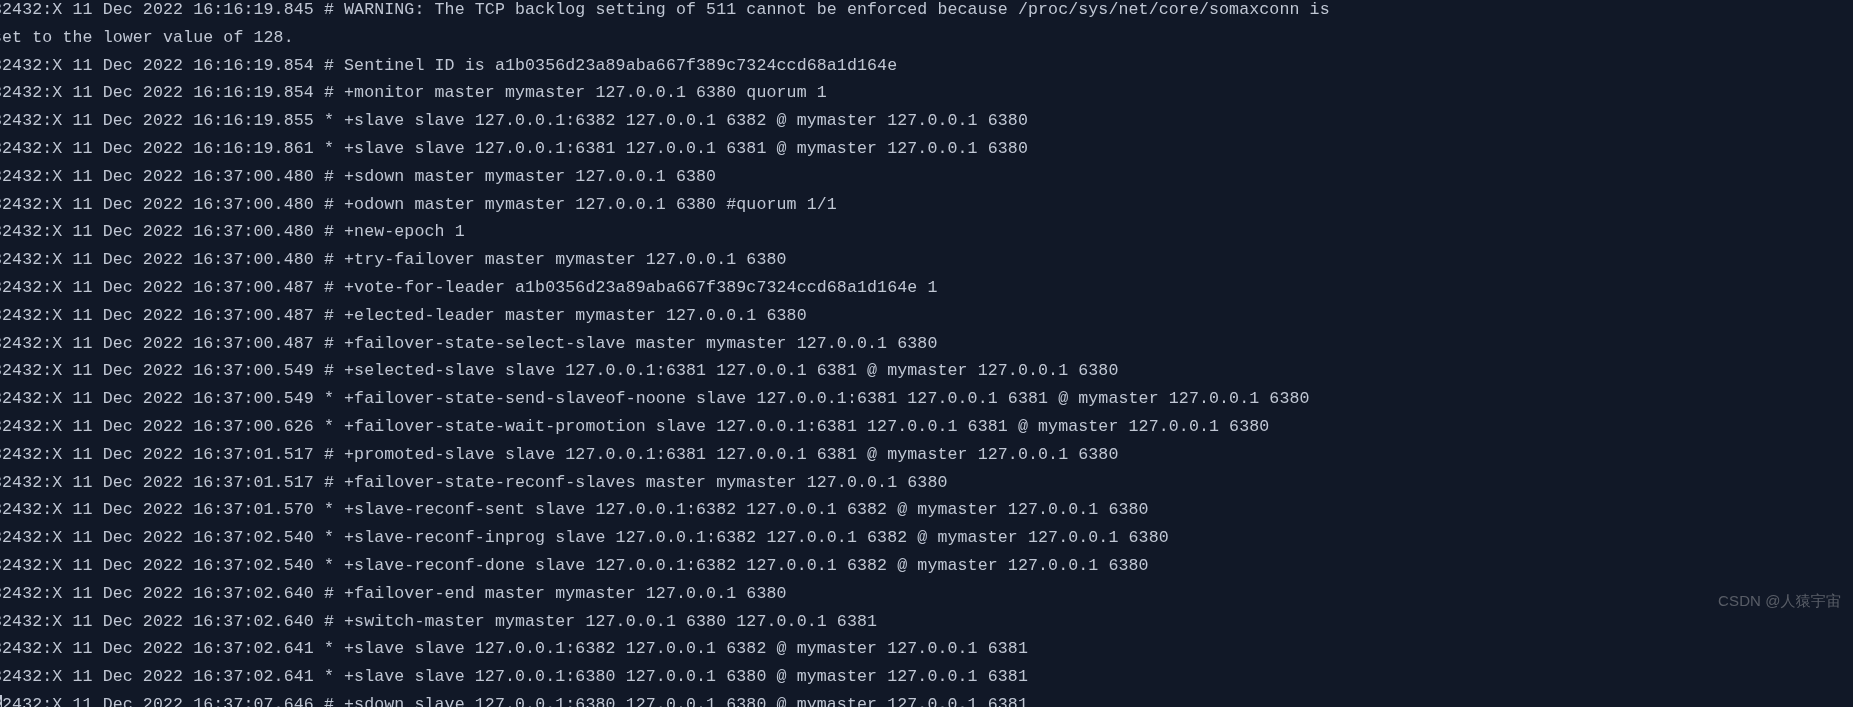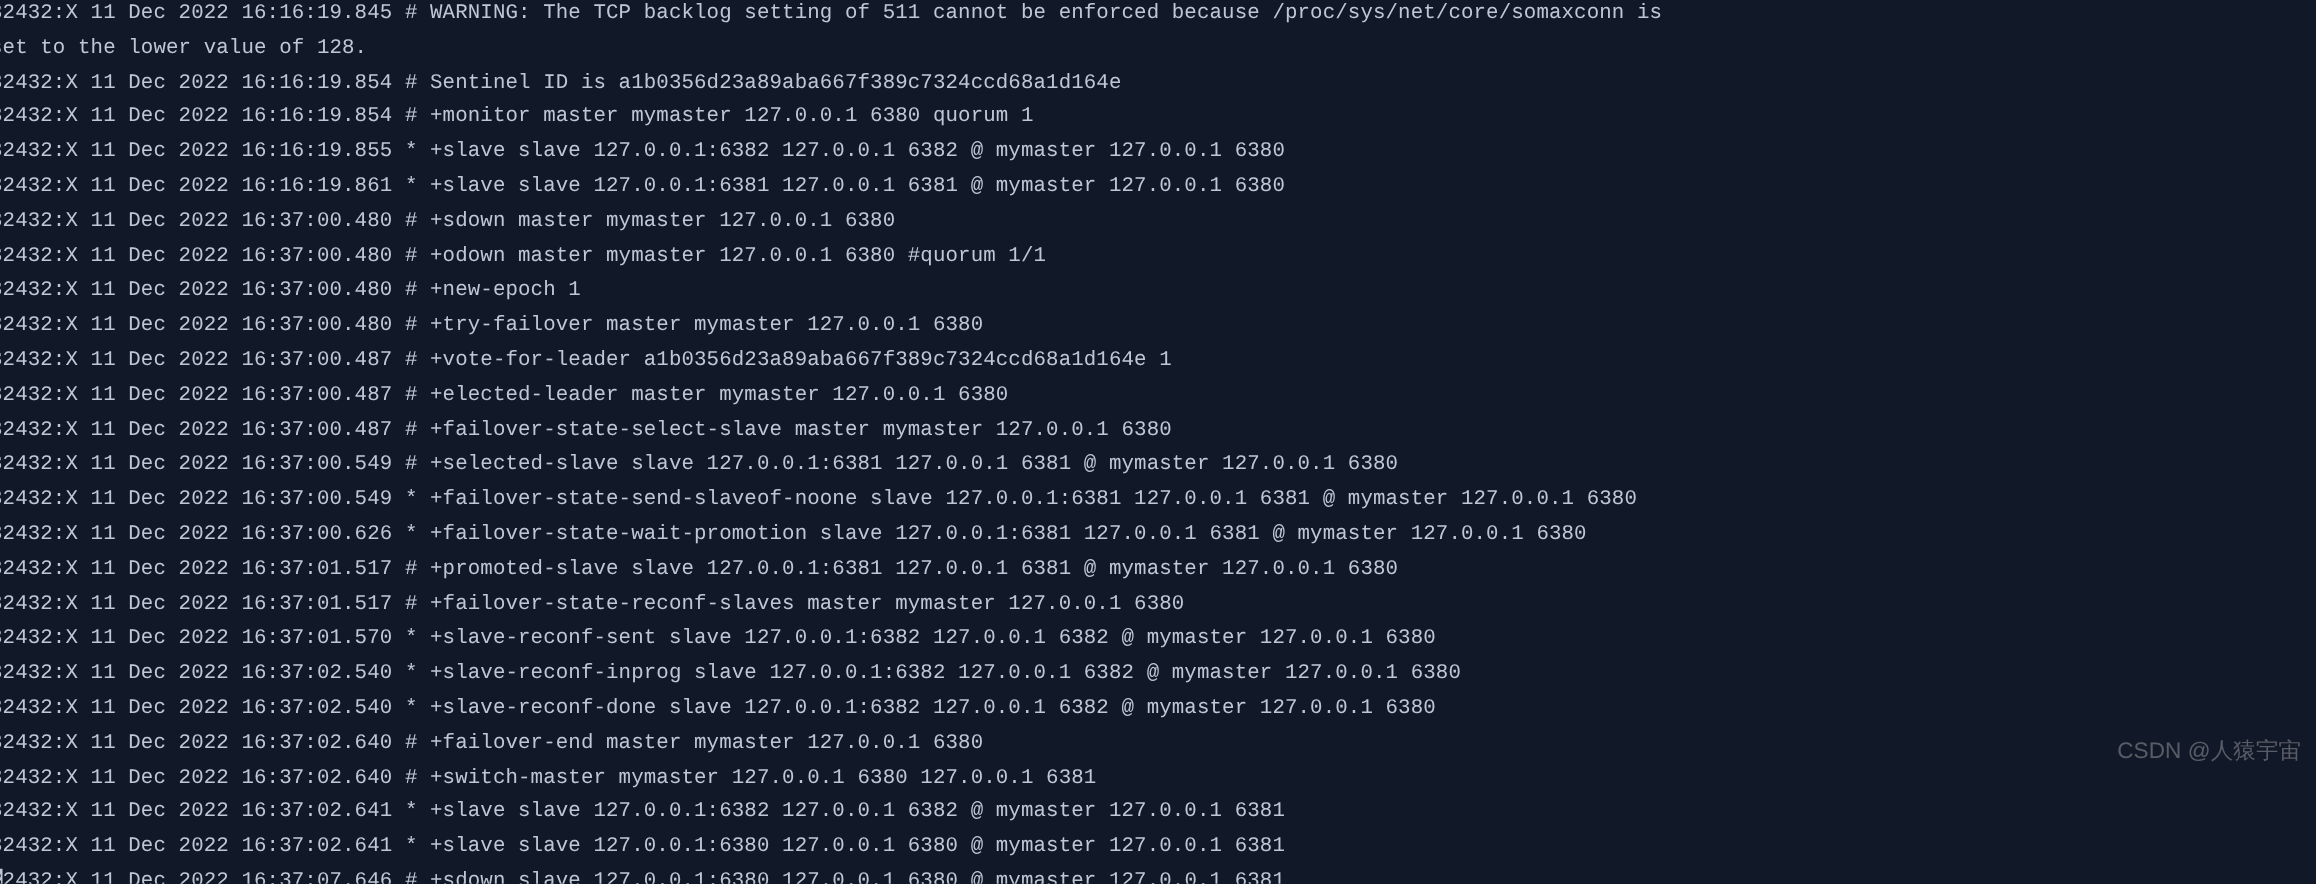--- a/index.html
+++ b/index.html
@@ -33,21 +33,21 @@
   .line.cursor span.txt {
     background: #c0c7d4;
     color: #111827;
   }
   .watermark {
     position: absolute;
     right: 12px;
     bottom: 92px;
     color: rgba(220,220,220,0.35);
     font-family: "Segoe UI", Arial, sans-serif;
-    font-size: 18px;
+    font-size: 15px;
     white-space: nowrap;
   }
 </style>
 </head>
 <body>
 
 <div class="terminal" id="term"><div class="line">32432:X 11 Dec 2022 16:16:19.845 # WARNING: The TCP backlog setting of 511 cannot be enforced because /proc/sys/net/core/somaxconn is</div><div class="line">set to the lower value of 128.</div><div class="line">32432:X 11 Dec 2022 16:16:19.854 # Sentinel ID is a1b0356d23a89aba667f389c7324ccd68a1d164e</div><div class="line">32432:X 11 Dec 2022 16:16:19.854 # +monitor master mymaster 127.0.0.1 6380 quorum 1</div><div class="line">32432:X 11 Dec 2022 16:16:19.855 * +slave slave 127.0.0.1:6382 127.0.0.1 6382 @ mymaster 127.0.0.1 6380</div><div class="line">32432:X 11 Dec 2022 16:16:19.861 * +slave slave 127.0.0.1:6381 127.0.0.1 6381 @ mymaster 127.0.0.1 6380</div><div class="line">32432:X 11 Dec 2022 16:37:00.480 # +sdown master mymaster 127.0.0.1 6380</div><div class="line">32432:X 11 Dec 2022 16:37:00.480 # +odown master mymaster 127.0.0.1 6380 #quorum 1/1</div><div class="line">32432:X 11 Dec 2022 16:37:00.480 # +new-epoch 1</div><div class="line">32432:X 11 Dec 2022 16:37:00.480 # +try-failover master mymaster 127.0.0.1 6380</div><div class="line">32432:X 11 Dec 2022 16:37:00.487 # +vote-for-leader a1b0356d23a89aba667f389c7324ccd68a1d164e 1</div><div class="line">32432:X 11 Dec 2022 16:37:00.487 # +elected-leader master mymaster 127.0.0.1 6380</div><div class="line">32432:X 11 Dec 2022 16:37:00.487 # +failover-state-select-slave master mymaster 127.0.0.1 6380</div><div class="line">32432:X 11 Dec 2022 16:37:00.549 # +selected-slave slave 127.0.0.1:6381 127.0.0.1 6381 @ mymaster 127.0.0.1 6380</div><div class="line">32432:X 11 Dec 2022 16:37:00.549 * +failover-state-send-slaveof-noone slave 127.0.0.1:6381 127.0.0.1 6381 @ mymaster 127.0.0.1 6380</div><div class="line">32432:X 11 Dec 2022 16:37:00.626 * +failover-state-wait-promotion slave 127.0.0.1:6381 127.0.0.1 6381 @ mymaster 127.0.0.1 6380</div><div class="line">32432:X 11 Dec 2022 16:37:01.517 # +promoted-slave slave 127.0.0.1:6381 127.0.0.1 6381 @ mymaster 127.0.0.1 6380</div><div class="line">32432:X 11 Dec 2022 16:37:01.517 # +failover-state-reconf-slaves master mymaster 127.0.0.1 6380</div><div class="line">32432:X 11 Dec 2022 16:37:01.570 * +slave-reconf-sent slave 127.0.0.1:6382 127.0.0.1 6382 @ mymaster 127.0.0.1 6380</div><div class="line">32432:X 11 Dec 2022 16:37:02.540 * +slave-reconf-inprog slave 127.0.0.1:6382 127.0.0.1 6382 @ mymaster 127.0.0.1 6380</div><div class="line">32432:X 11 Dec 2022 16:37:02.540 * +slave-reconf-done slave 127.0.0.1:6382 127.0.0.1 6382 @ mymaster 127.0.0.1 6380</div><div class="line">32432:X 11 Dec 2022 16:37:02.640 # +failover-end master mymaster 127.0.0.1 6380</div><div class="line">32432:X 11 Dec 2022 16:37:02.640 # +switch-master mymaster 127.0.0.1 6380 127.0.0.1 6381</div><div class="line">32432:X 11 Dec 2022 16:37:02.641 * +slave slave 127.0.0.1:6382 127.0.0.1 6382 @ mymaster 127.0.0.1 6381</div><div class="line">32432:X 11 Dec 2022 16:37:02.641 * +slave slave 127.0.0.1:6380 127.0.0.1 6380 @ mymaster 127.0.0.1 6381</div><div class="line cursor"><span class="txt">3</span><span>2432:X 11 Dec 2022 16:37:07.646 # +sdown slave 127.0.0.1:6380 127.0.0.1 6380 @ mymaster 127.0.0.1 6381</span></div></div>
 
 <div class="watermark">CSDN @人猿宇宙</div>
 

